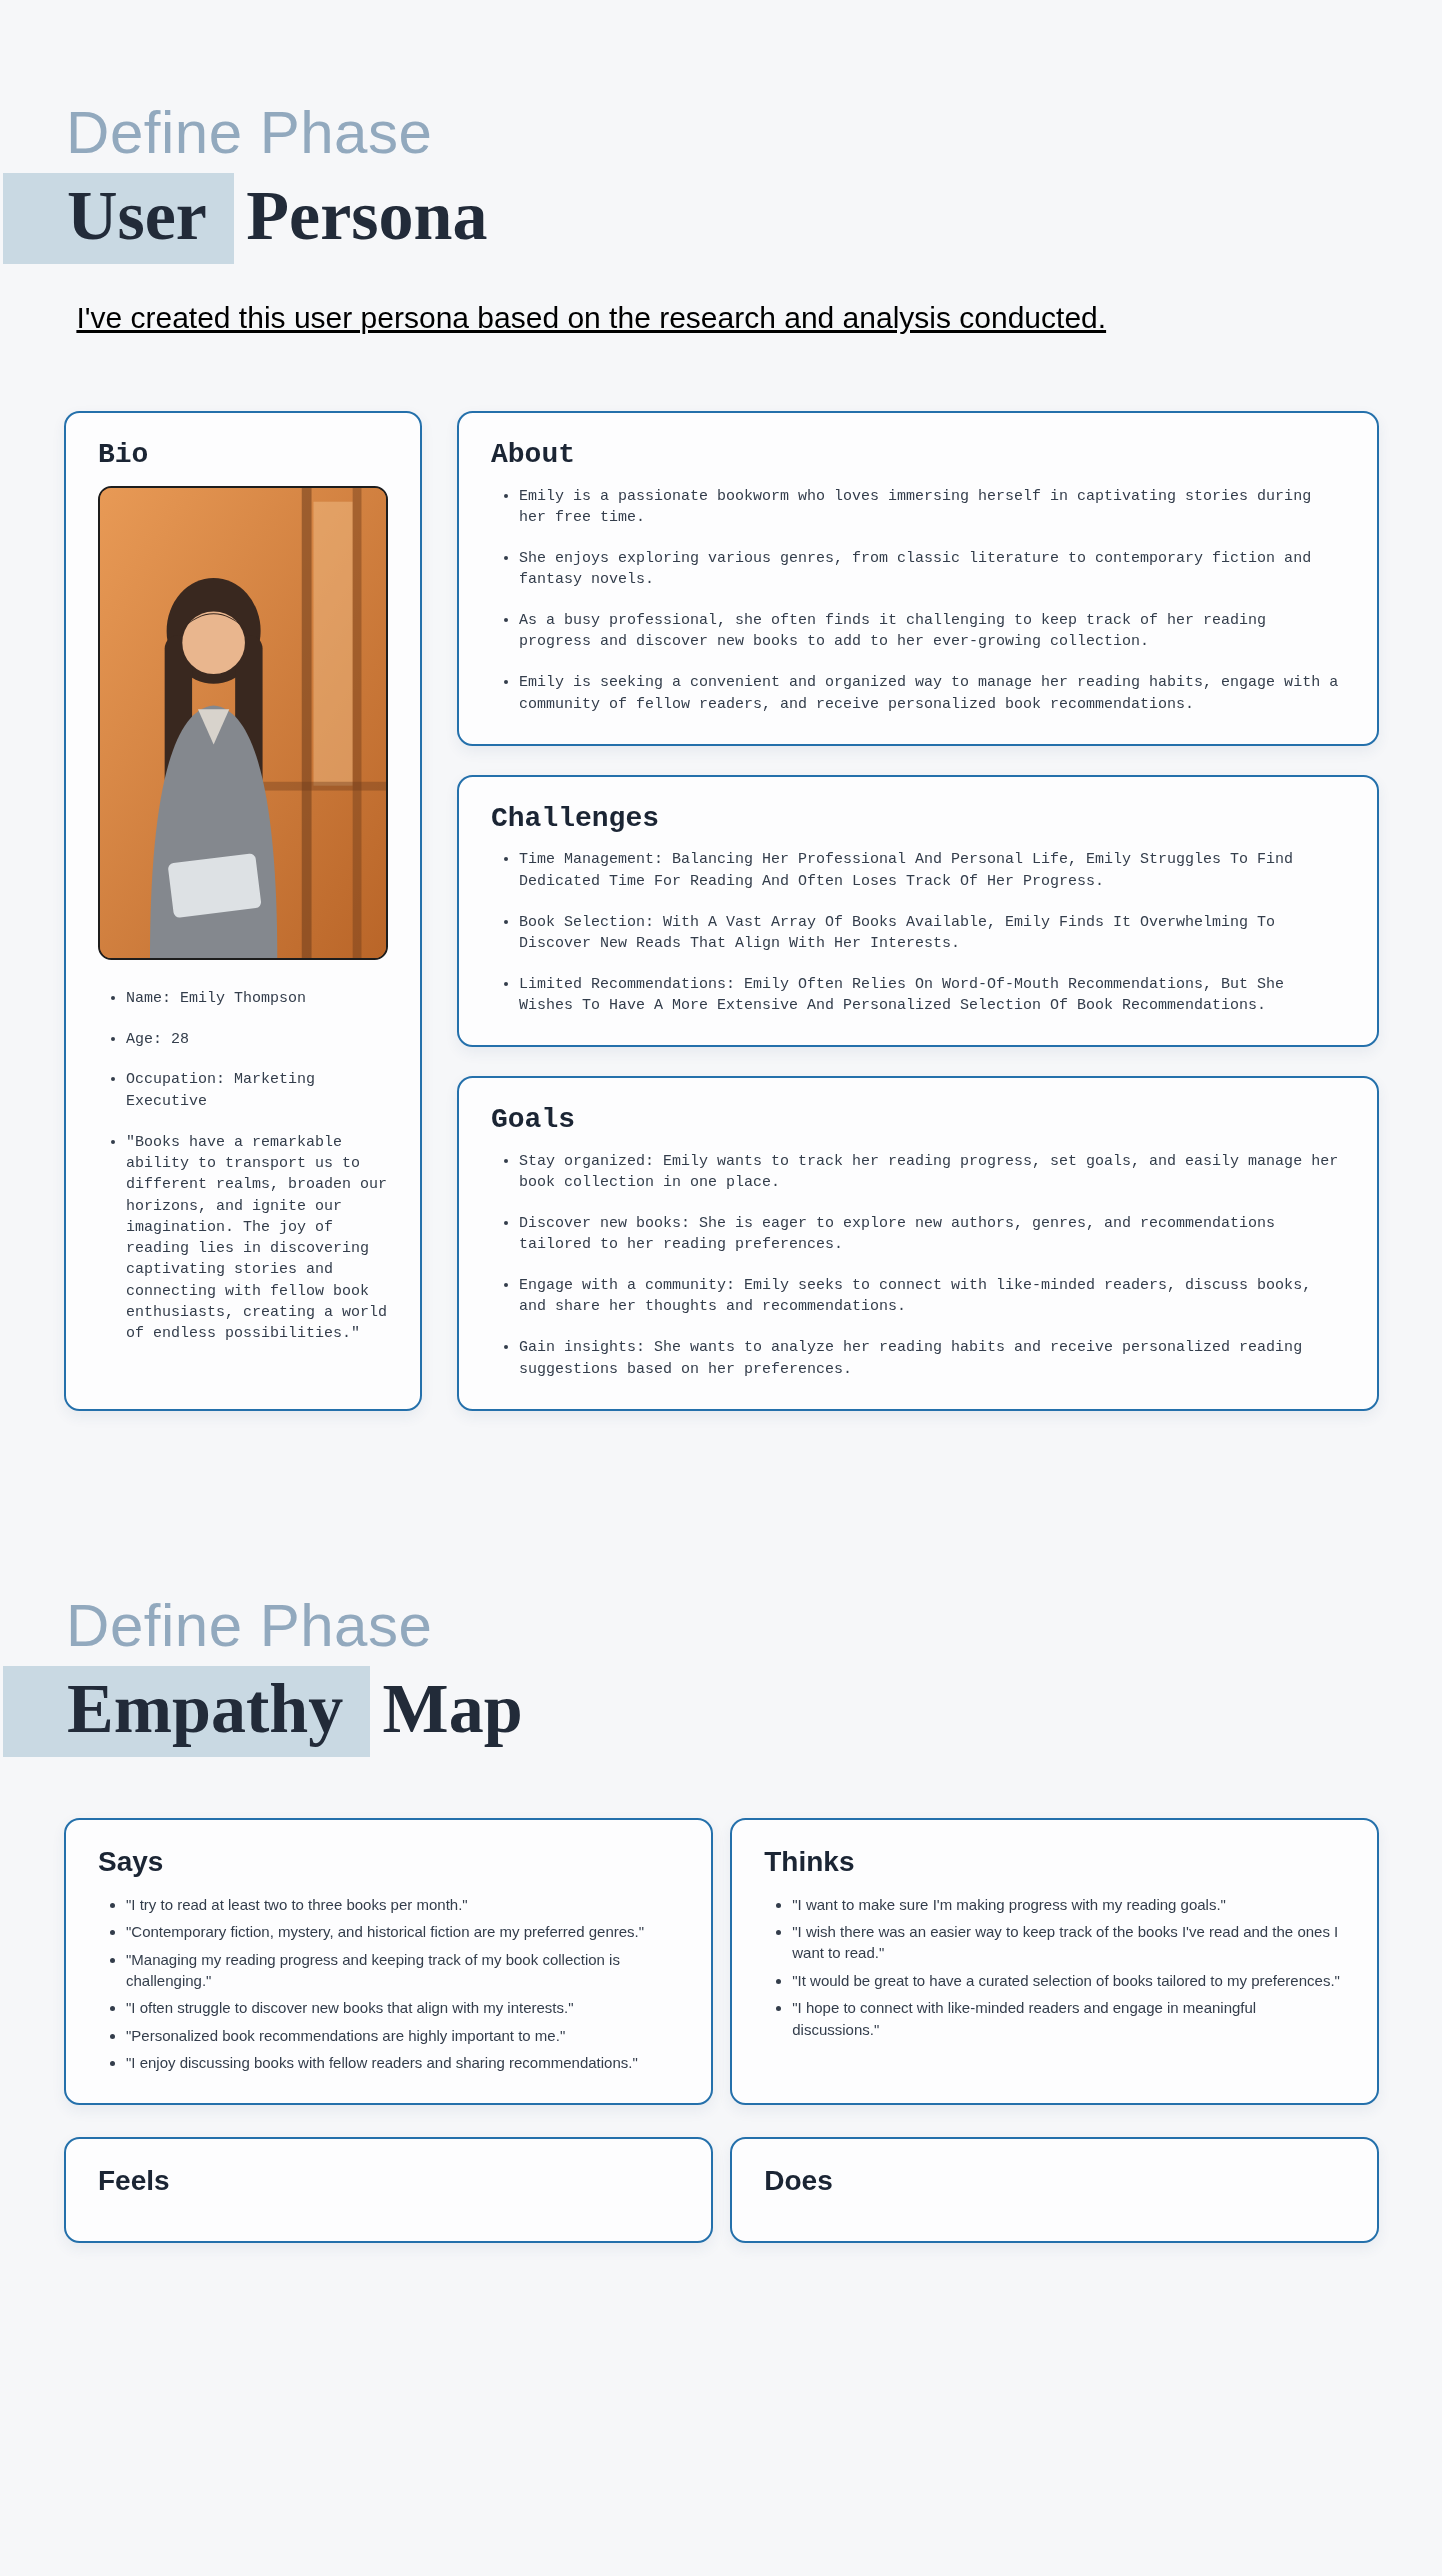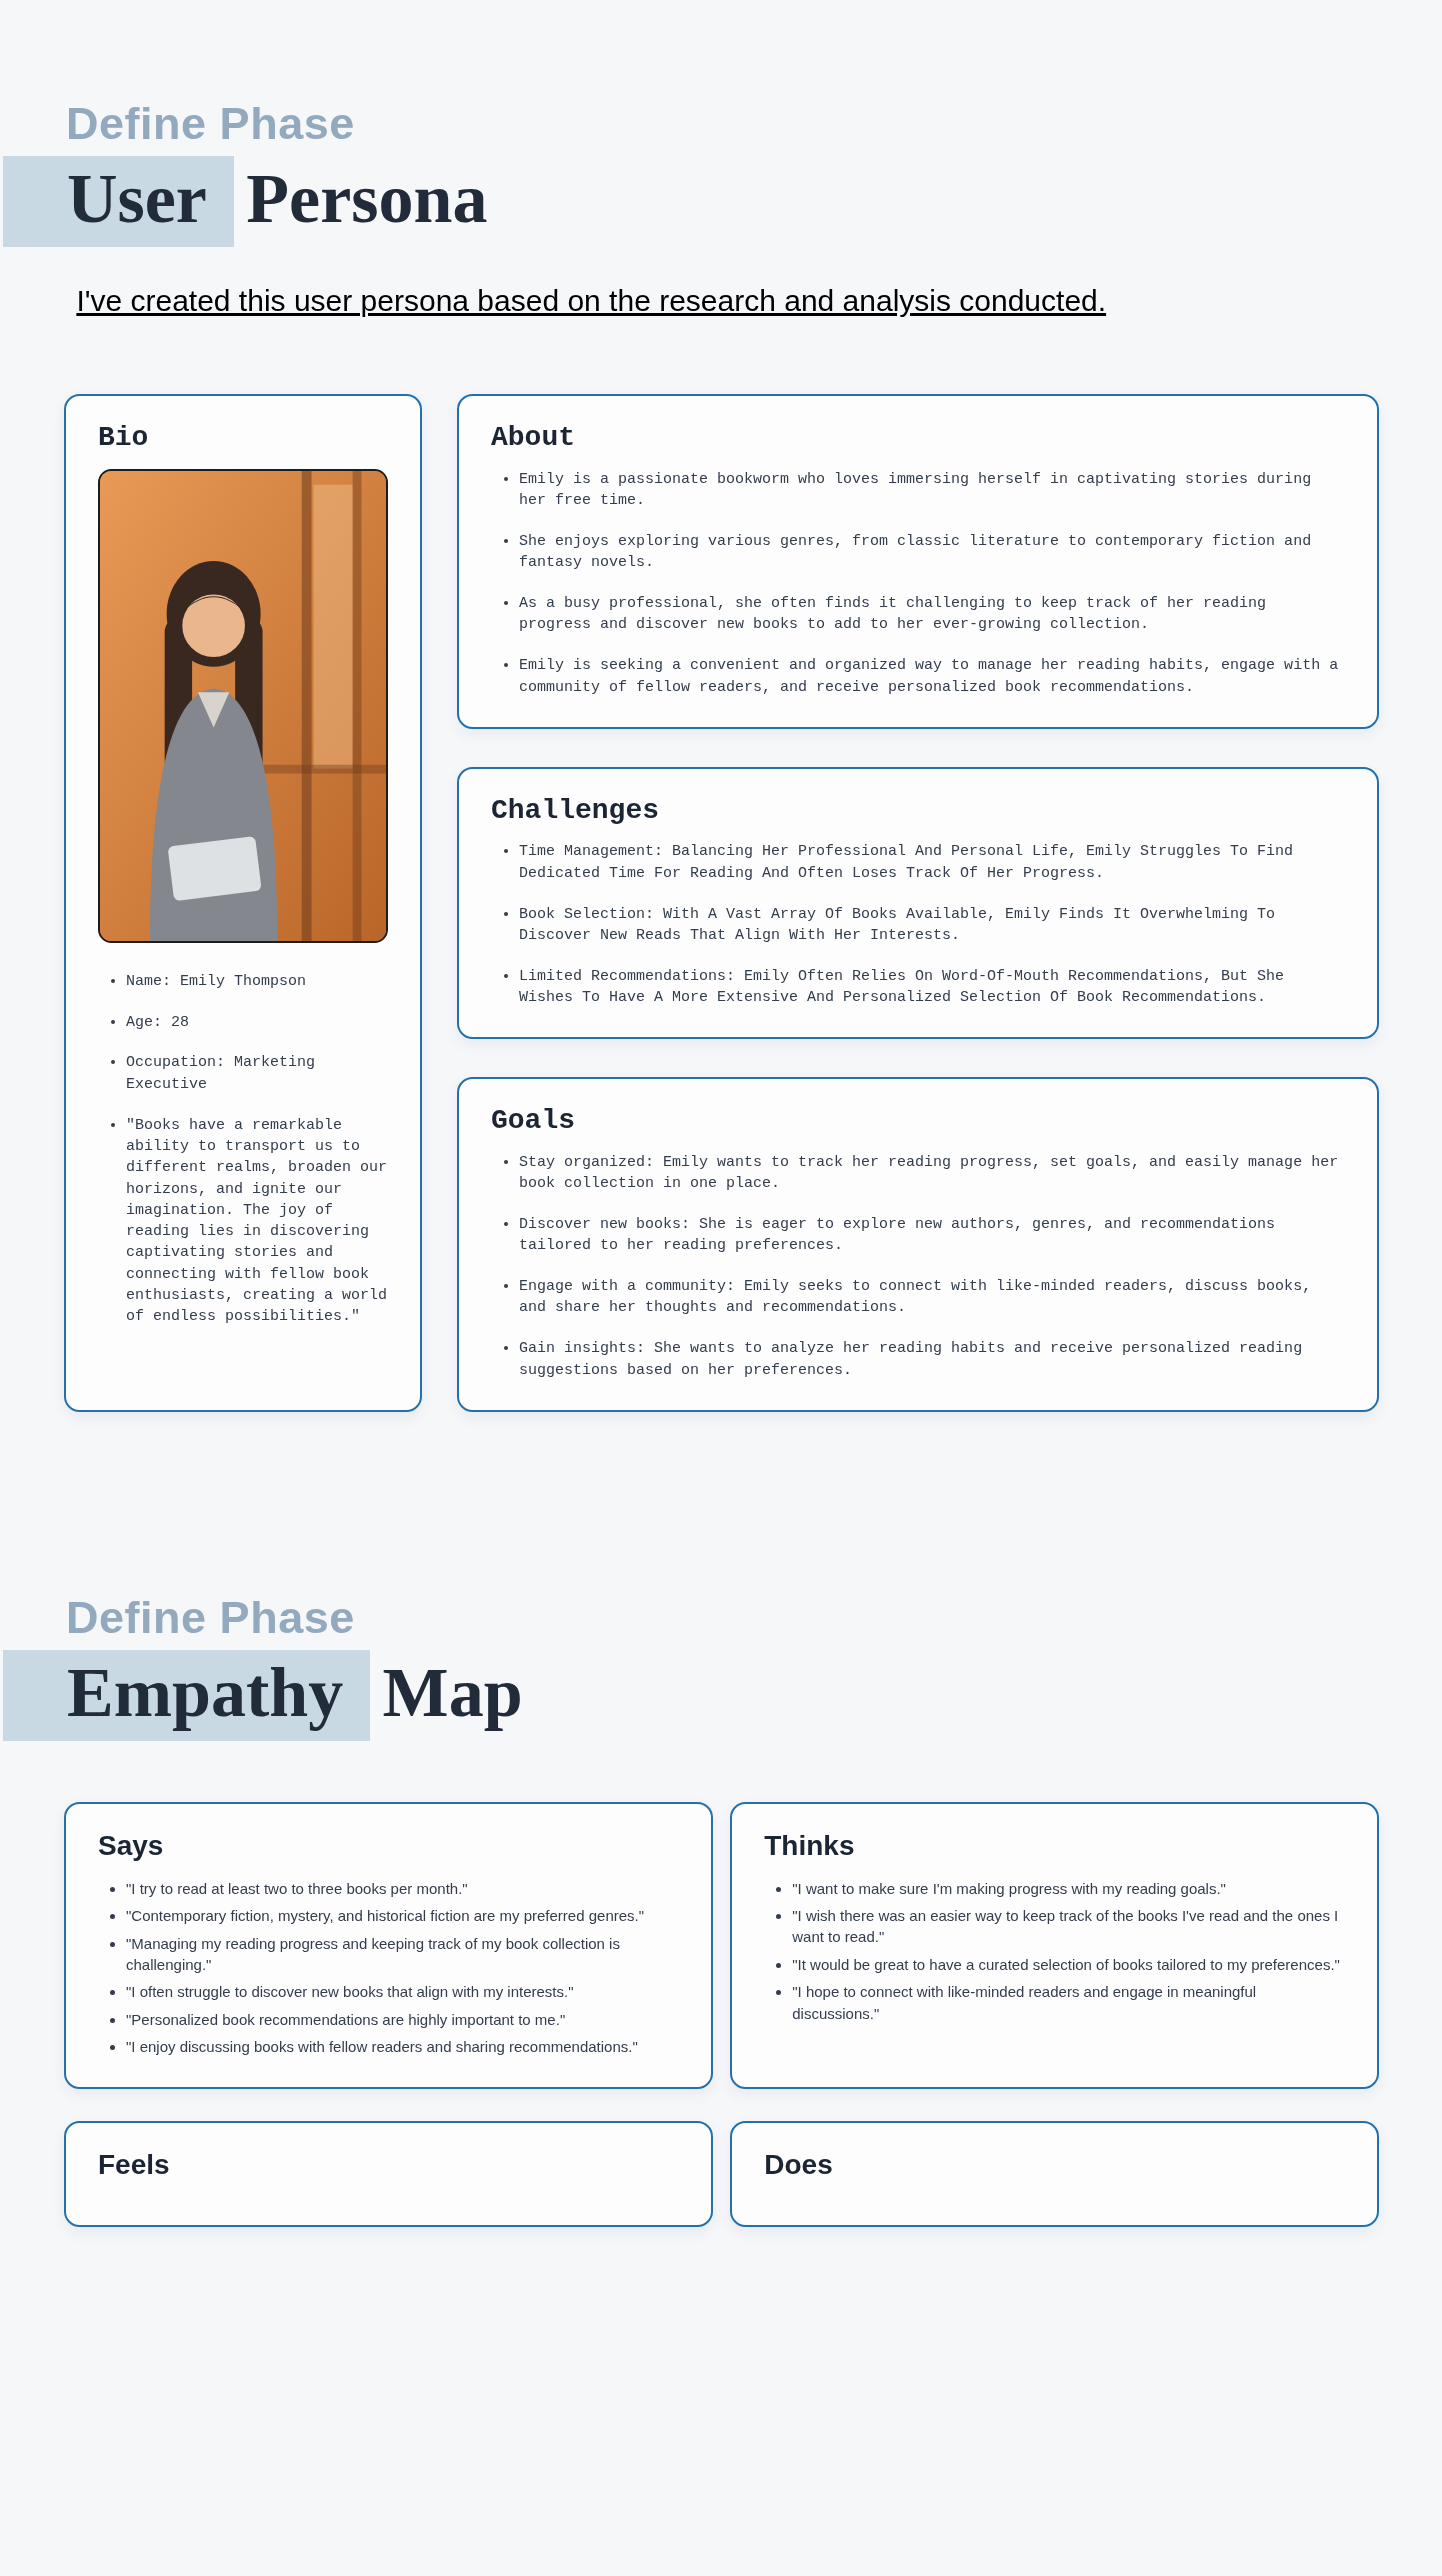--- a/index.html
+++ b/index.html
@@ -20,22 +20,22 @@
     color:var(--text);
   }
   .page{
     width:1443px;
     min-height:3068px;
     padding:98px 64px 62px;
     position:relative;
   }
   
   .eyebrow{
-    font-size:45px;
-    font-weight:700;
+    font-size:60px;
+    font-weight:400;
     color:var(--eyebrow);
     letter-spacing:0.5px;
     margin:0 0 7.2px 2.1px;
   }
   .hero-title{
     font-family:"Liberation Serif", serif;
     font-size:70px;
     font-weight:700;
     color:var(--heading);
     margin:3px;
@@ -92,21 +92,21 @@
     font-family:Liberation Mono, monospace;
   }
   .bio-card{
     flex:0 0 358px;
     width:358px;
   }
   .right-col{
     flex:1;
     display:flex;
     flex-direction:column;
-    gap:38px;
+    gap:29px;
   }
   .right-col .card{flex:1;}
   .photo{
     width:100%;
     height:474px;
     border:2.6px solid #1d1d1d;
     border-radius:13.4px;
     overflow:hidden;
     margin:3.1px 0 28px;
     background:#c06b2f;

